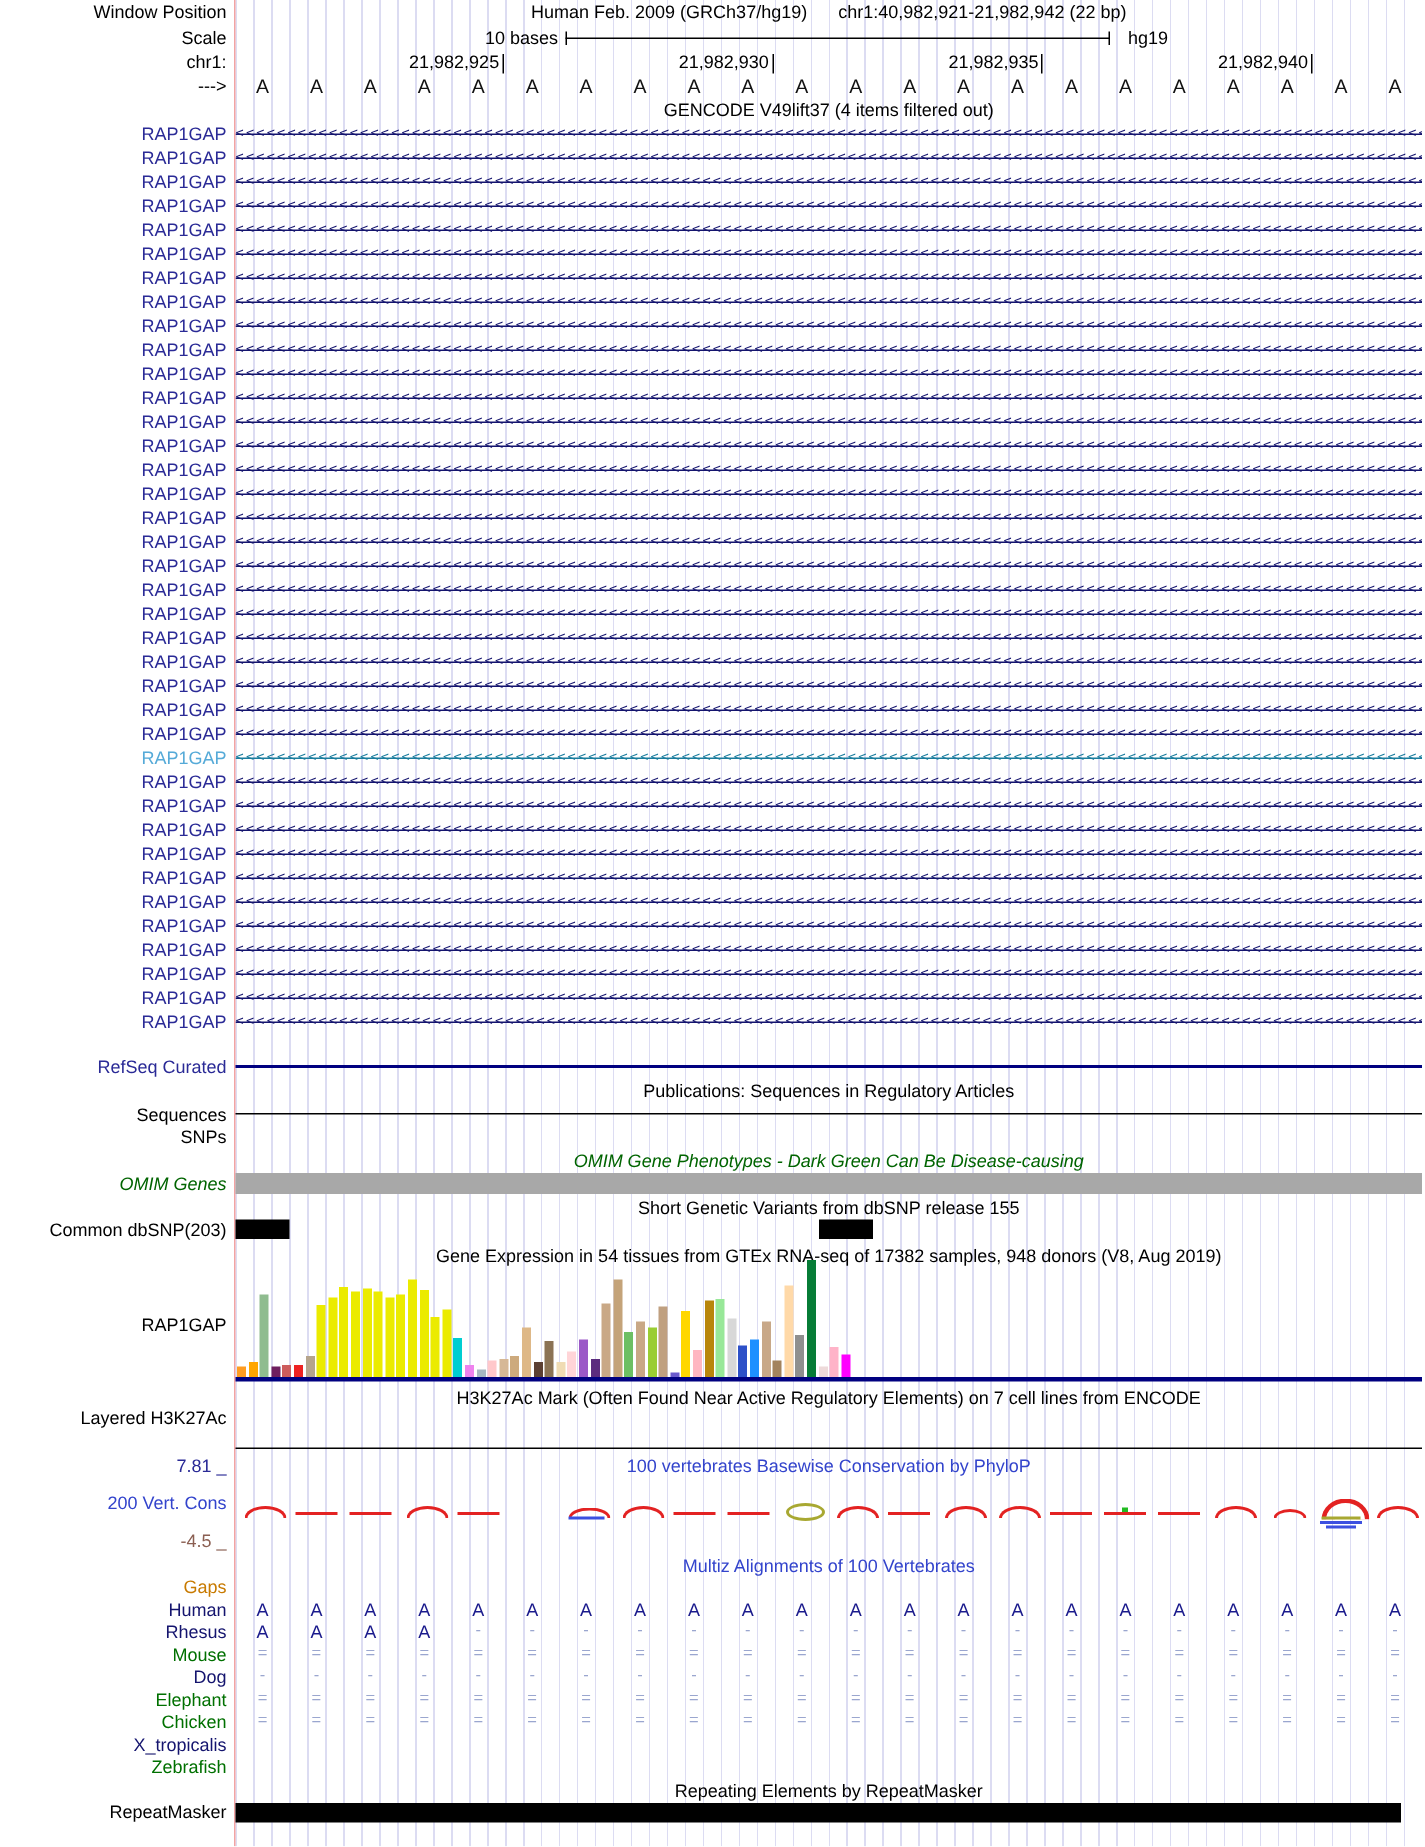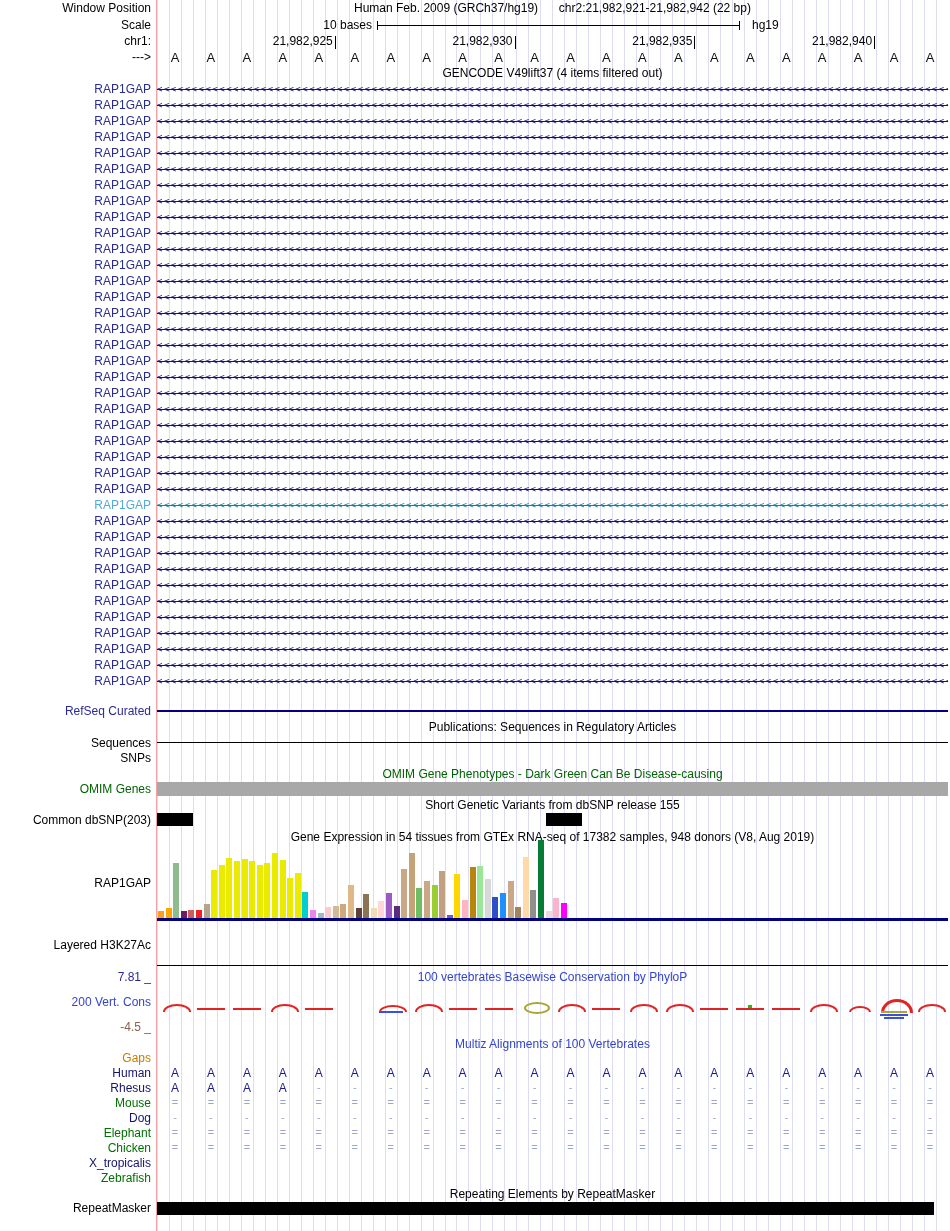--- a/index.html
+++ b/index.html
@@ -8,21 +8,21 @@
   
   .trackbg{position:absolute;left:157px;top:0;width:791px;height:1231px;
     background:repeating-linear-gradient(to right,#dcdcf2 0px,#dcdcf2 1px,transparent 1px,transparent 11.98px);}
   .pinkline{position:absolute;left:156px;top:0;width:1px;height:1231px;background:#f2a3a3;}
   .lab{position:absolute;left:0;width:151px;text-align:right;white-space:nowrap;}
   .title{position:absolute;left:157px;width:791px;text-align:center;white-space:nowrap;}
   .hline{position:absolute;left:157px;width:791px;}
   .abs{position:absolute;}
   .navy{color:#2a2a96;}
   .blue{color:#3344cc;}
-  .green{color:#006400;}
+  .green{color:#006400;font-style:italic;}
   .brownred{color:#8b5f52;}
   .generow{position:absolute;left:157px;width:791px;height:16px;overflow:hidden;}
   .generow .gline{position:absolute;left:0;right:0;top:7.5px;height:1.5px;}
   .generow .chev{position:absolute;left:0;top:0;width:100%;height:16px;line-height:16px;
      font-family:"DejaVu Sans Mono",monospace;font-size:9px;letter-spacing:1.5px;
      white-space:nowrap;overflow:hidden;}
   .basecell{position:absolute;width:36px;text-align:center;}
   .seqA{font-size:13px;color:#111;}
   .mzA{font-size:12px;color:#1a1a8c;}
   .mzsym{font-size:11px;color:#9aa6cf;}
@@ -39,21 +39,21 @@
 <body>
 
 <div class="page">
   <div class="trackbg"></div>
   <div class="pinkline"></div>
 
   <div class="lab" style="top:1px">Window Position</div>
   <div class="title" style="top:1px">
     <span>Human Feb. 2009 (GRCh37/hg19)</span>
     <span style="display:inline-block;width:14px"></span>
-    <span>chr2:21,982,921-21,982,942 (22 bp)</span>
+    <span>chr1:40,982,921-21,982,942 (22 bp)</span>
   </div>
 
   <div class="lab" style="top:18px">Scale</div>
   <div class="abs" style="top:18px;right:578px;text-align:right">10 bases</div>
   <div class="abs" style="left:377px;top:25px;width:363px;height:1px;background:#000"></div>
   <div class="abs" style="left:377px;top:21px;width:1px;height:9px;background:#000"></div>
   <div class="abs" style="left:739px;top:21px;width:1px;height:9px;background:#000"></div>
   <div class="abs" style="left:752px;top:18px">hg19</div>
 
   <div class="lab" style="top:34px">chr1:</div>
@@ -362,20 +362,21 @@
       <div class="bar" style="left: 515.2px; top: 907px; width: 6px; height: 11px; background: rgb(163, 131, 93);"></div>
       <div class="bar" style="left: 522.8px; top: 857px; width: 6px; height: 61px; background: rgb(255, 217, 168);"></div>
       <div class="bar" style="left: 530.4px; top: 890px; width: 6px; height: 28px; background: rgb(143, 143, 143);"></div>
       <div class="bar" style="left: 538px; top: 840px; width: 6px; height: 78px; background: rgb(6, 124, 54);"></div>
       <div class="bar" style="left: 545.6px; top: 911px; width: 6px; height: 7px; background: rgb(238, 218, 218);"></div>
       <div class="bar" style="left: 553.2px; top: 898px; width: 6px; height: 20px; background: rgb(255, 179, 200);"></div>
       <div class="bar" style="left: 560.8px; top: 903px; width: 6px; height: 15px; background: rgb(255, 0, 255);"></div>
     </div>
   <div class="hline" style="top:918px;height:3px;background:#000080"></div>
 
+  <div class="title" style="top:925px">H3K27Ac Mark (Often Found Near Active Regulatory Elements) on 7 cell lines from ENCODE</div>
   <div class="lab" style="top:938px">Layered H3K27Ac</div>
   <div class="hline" style="top:965px;height:1px;background:#000"></div>
 
   <div class="lab navy" style="top:970px">7.81 _</div>
   <div class="title blue" style="top:970px">100 vertebrates Basewise Conservation by PhyloP</div>
   <div class="lab blue" style="top:995px">200 Vert. Cons</div>
   <div class="lab brownred" style="top:1020px">-4.5 _</div>
   <div id="cons-marks">
       <div class="consmark dome" style="left: 162.977px; top: 1004px; width: 24px; height: 6px; border-color: rgb(227, 34, 34); border-width: 2px;"></div>
       <div class="consmark rdash" style="left: 196.932px; top: 1008px; width: 28px; height: 0px;"></div>

